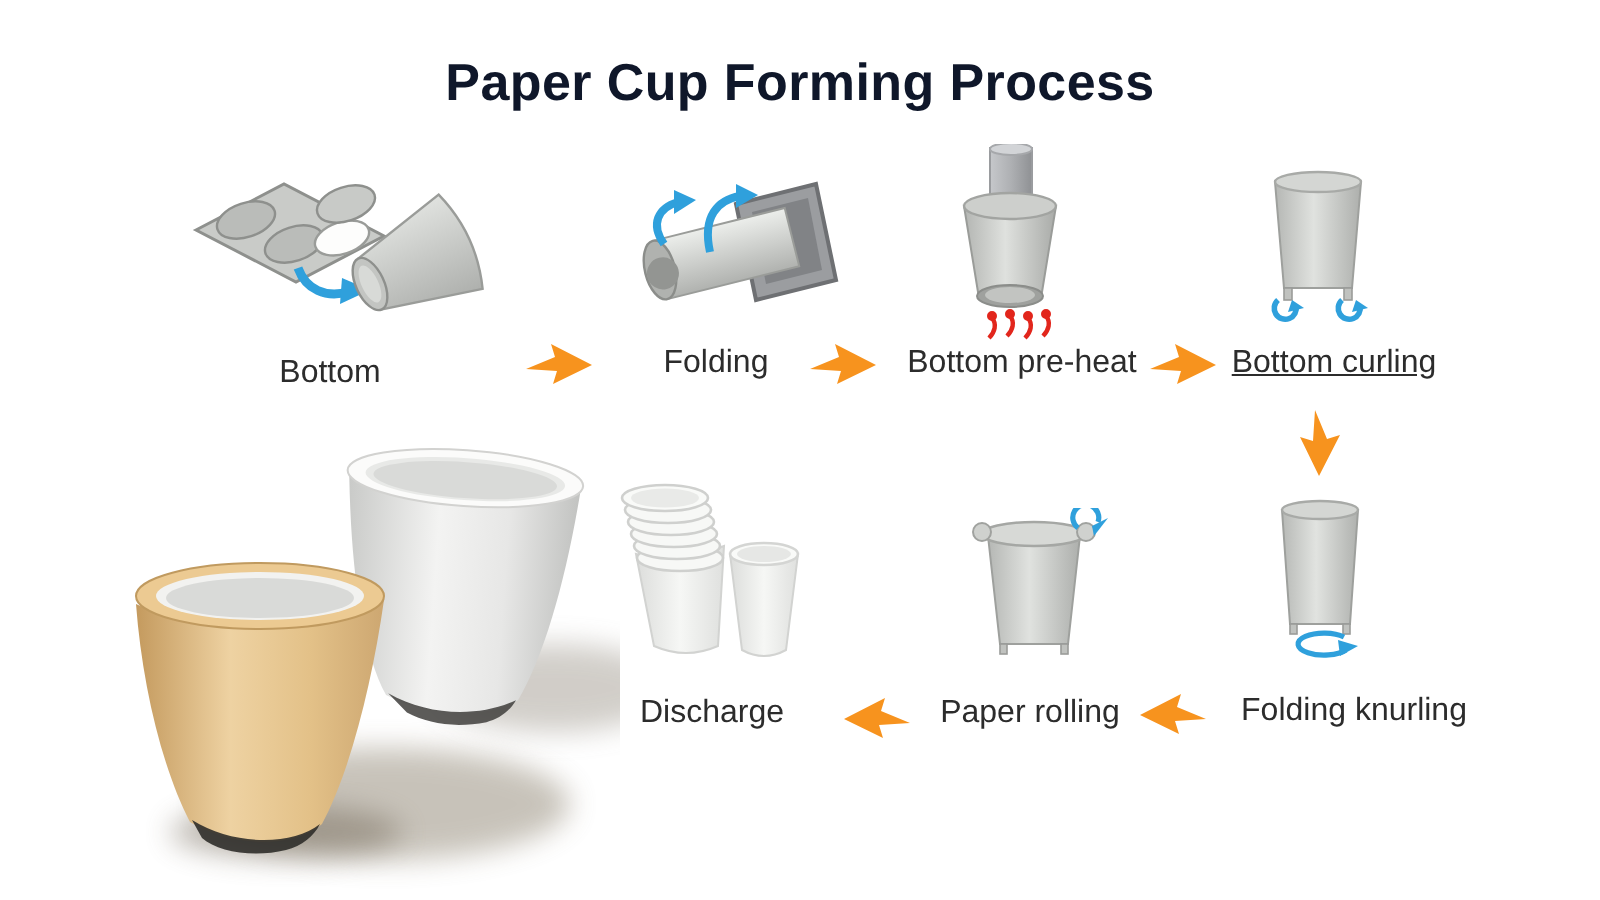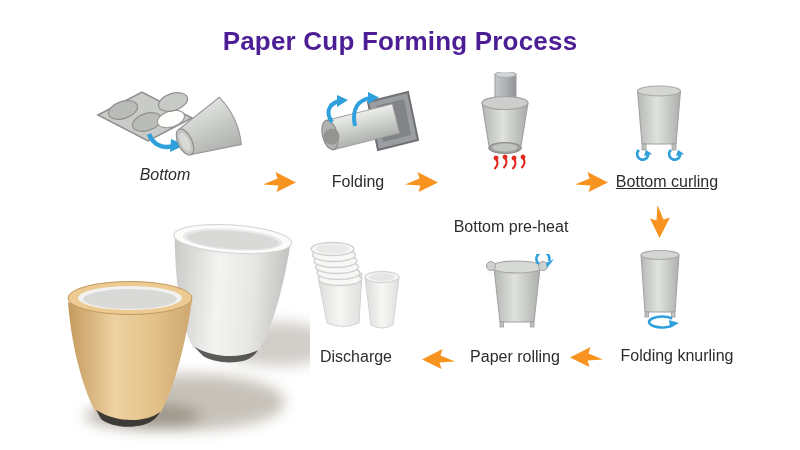--- a/index.html
+++ b/index.html
@@ -3,21 +3,21 @@
 <meta charset="utf-8">
 <style>
   html,body{margin:0;padding:0;}
   body{
     width:800px;height:450px;position:relative;overflow:hidden;
     background:#ffffff;font-family:"Liberation Sans",sans-serif;
   }
   .abs{position:absolute;}
   .title{
     position:absolute;top:26px;left:0;width:800px;text-align:center;
-    font-size:26px;font-weight:bold;color:#4c1d95;letter-spacing:0.2px;
+    font-size:26px;font-weight:bold;color:#0f172a;letter-spacing:0.2px;
   }
   .step-label{
     position:absolute;text-align:center;font-size:16px;color:#2c2c2c;line-height:1.1;
   }
   .oa{position:absolute;width:38px;height:24px;}
   .oa path{fill:#F7931E;}
   .oa.down{transform:rotate(90deg);}
   .oa.left{transform:scaleX(-1);}
   svg{display:block;}
 </style>
@@ -45,21 +45,21 @@
   <g>
     <path d="M64,52 C68,63 78,67 89,64" fill="none" stroke="#2FA0DC" stroke-width="4.5"></path>
     <polygon points="86,57 100,63 85,70" fill="#2FA0DC"></polygon>
   </g>
   <g transform="translate(92,40) rotate(-25 8 20)">
     <path d="M8,6 L58,-6 Q67,20 58,46 L8,34 Z" fill="url(#g-cup1)" stroke="#9a9c99" stroke-width="1.2"></path>
     <ellipse cx="8" cy="20" rx="7" ry="14" fill="#c3c5c2" stroke="#8e908d" stroke-width="1.2"></ellipse>
     <ellipse cx="8" cy="20" rx="4.2" ry="10" fill="#d8dad7"></ellipse>
   </g>
 </svg>
-<div class="step-label" style="left:70px;top:166px;width:190px;font-style:italic;">
+<div class="step-label" style="left:70px;top:178px;width:190px;">
   <div>Bottom</div>
 </div>
 
 <svg class="oa" style="left:261px;top:170px;" viewBox="0 0 38 24">
   <path d="M2,14.5 L16.5,8.5 L14.5,2 L35,12.5 L15.5,22 L17.5,15.5 Z"></path>
 </svg>
 
 <svg class="abs" style="left:310px;top:80px;" width="120" height="85" viewBox="0 0 120 85">
   <defs>
     <linearGradient id="g-tube" x1="0" y1="0" x2="0" y2="1">
@@ -127,21 +127,21 @@
     <g transform="translate(44,84)">
         <circle cx="3" cy="2" r="2"></circle>
         <path d="M3,3 C5.5,6 4.5,10 1.5,13" fill="none" stroke-width="2.2"></path>
       </g>
     <g transform="translate(53,83)">
         <circle cx="3" cy="2" r="2"></circle>
         <path d="M3,3 C5.5,6 4.5,10 1.5,13" fill="none" stroke-width="2.2"></path>
       </g>
   </g>
 </svg>
-<div class="step-label" style="left:445px;top:173px;width:132px;margin-top:45px;">Bottom pre-heat</div>
+<div class="step-label" style="left:445px;top:173px;width:132px;">Bottom pre-heat</div>
 
 <svg class="oa" style="left:573px;top:170px;" viewBox="0 0 38 24">
   <path d="M2,14.5 L16.5,8.5 L14.5,2 L35,12.5 L15.5,22 L17.5,15.5 Z"></path>
 </svg>
 
 <svg class="abs" style="left:629px;top:84px;" width="60" height="82" viewBox="0 0 60 82">
   <defs>
     <linearGradient id="g-cup4" x1="0" y1="0" x2="1" y2="0">
       <stop offset="0" stop-color="#b5b7b4"></stop>
         <stop offset="0.45" stop-color="#e0e2df"></stop>

